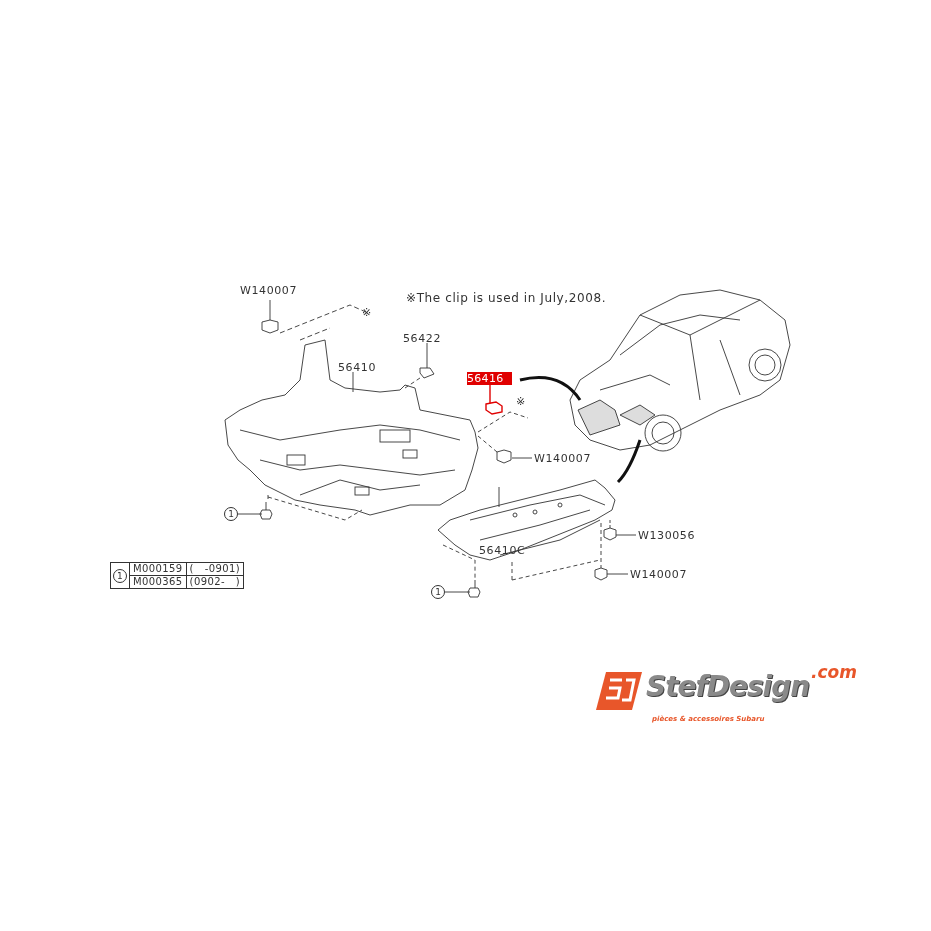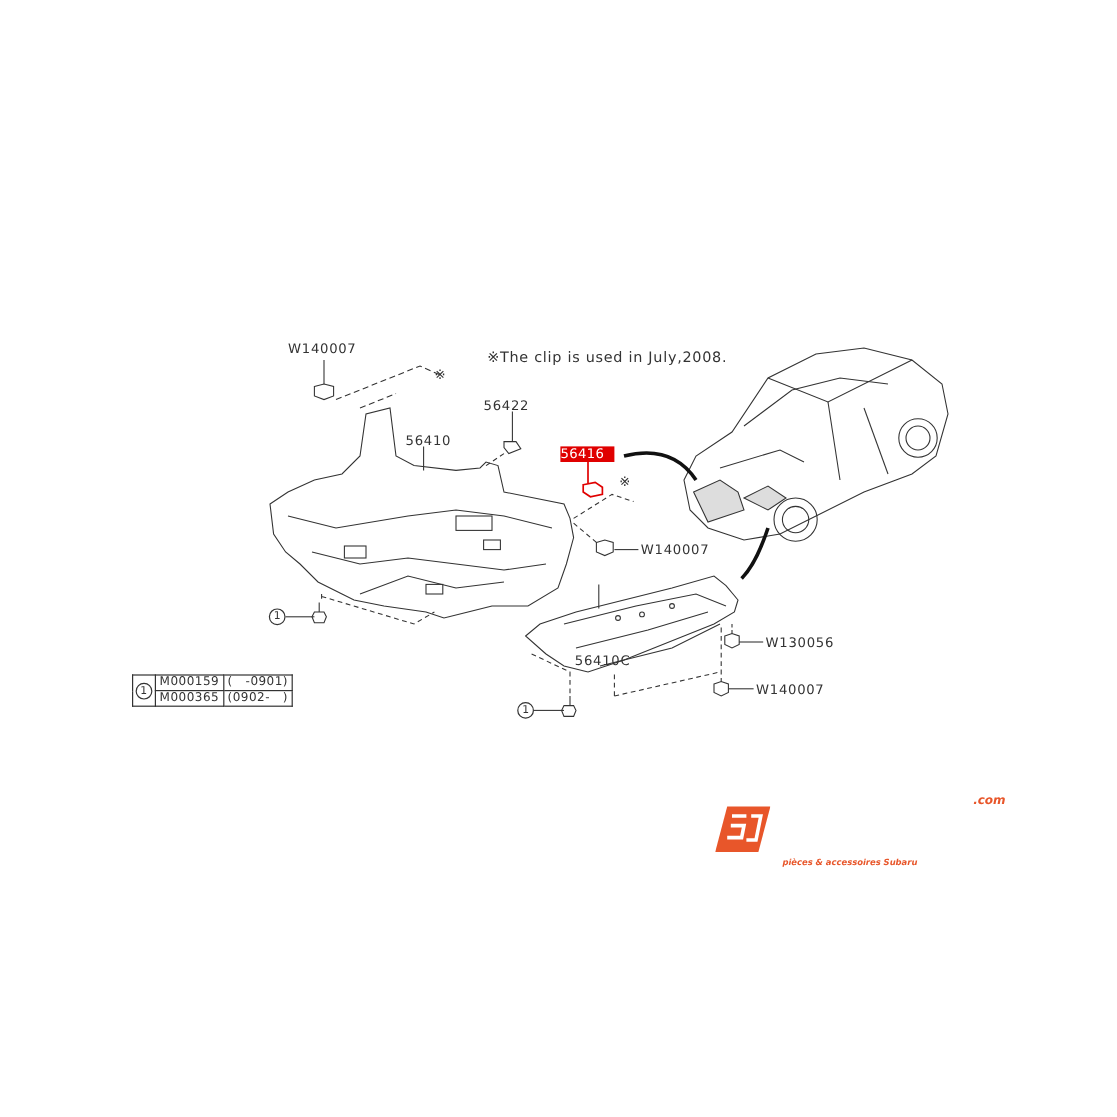--- a/index.html
+++ b/index.html
@@ -7,21 +7,21 @@
   .canvas { position: absolute; left: 0; top: 0; width: 931px; height: 931px; }
   .lbl { position: absolute; font-family: "DejaVu Sans", sans-serif; font-size: 11px; color: #333; letter-spacing: 0.6px; white-space: nowrap; line-height: 1; }
   .note { position: absolute; left: 406px; top: 291px; font-family: "DejaVu Sans", sans-serif; font-size: 12px; color: #333; letter-spacing: 0.6px; white-space: nowrap; }
   .hl { position: absolute; left: 467px; top: 372px; width: 45px; height: 13px; background: #e00000; color: #fff; font-family: "DejaVu Sans", sans-serif; font-size: 11px; line-height: 13px; text-align: left; letter-spacing: 0.3px; }
   .refcircle { position: absolute; width: 12px; height: 12px; border: 1px solid #333; border-radius: 50%; font-family: "DejaVu Sans", sans-serif; font-size: 9px; line-height: 12px; text-align: center; color: #333; }
   table.ref { position: absolute; left: 110px; top: 562px; border-collapse: collapse; font-family: "DejaVu Sans", sans-serif; font-size: 10px; color: #333; letter-spacing: 0.4px; }
   table.ref td { border: 1px solid #333; padding: 0 3px; height: 12px; line-height: 12px; white-space: pre; }
   table.ref td.num { padding: 0 2px; }
   .logo { position: absolute; left: 596px; top: 668px; width: 260px; height: 50px; }
   .logo-text { position: absolute; left: 50px; top: 2px; font-family: "DejaVu Sans", sans-serif; font-size: 28px; font-style: italic; font-weight: bold; color: #8a8a8a; letter-spacing: -1px; text-shadow: 1px 1px 0 #444; }
-  .logo-com { position: absolute; left: 215px; top: -6px; font-family: "DejaVu Sans", sans-serif; font-size: 10px; font-style: italic; font-weight: bold; color: #e8562a; }
+  .logo-com { position: absolute; left: 215px; top: -6px; font-family: "DejaVu Sans", sans-serif; font-size: 17px; font-style: italic; font-weight: bold; color: #e8562a; }
   .logo-tag { position: absolute; left: 56px; top: 47px; font-family: "DejaVu Sans", sans-serif; font-size: 7px; font-style: italic; font-weight: bold; color: #e8562a; white-space: nowrap; text-align: center; }
   .logo-mark { position: absolute; left: 0; top: 0; width: 46px; height: 46px; }
 </style>
 </head>
 <body>
 
 <div class="canvas">
 
   <svg width="931" height="931" style="position:absolute;left:0;top:0">
     <g fill="none" stroke="#333" stroke-width="0.9">
@@ -134,17 +134,18 @@
     </tr>
   </tbody>
     </table>
 
   <div class="logo">
     <svg class="logo-mark" viewBox="0 0 46 46">
       <path d="M10,4 L46,4 L36,42 L0,42 Z" fill="#e8562a"></path>
       <path d="M14,12 L26,12 M13,20 L24,20 L22,30 L10,30" fill="none" stroke="#fff" stroke-width="3"></path>
       <path d="M30,12 L38,12 L34,32 L26,32" fill="none" stroke="#fff" stroke-width="3"></path>
     </svg>
+    <div class="logo-text">StefDesign</div>
     <div class="logo-com">.com</div>
     <div class="logo-tag">pièces &amp; accessoires Subaru</div>
   </div>
 
 </div>
 
 </body></html>

